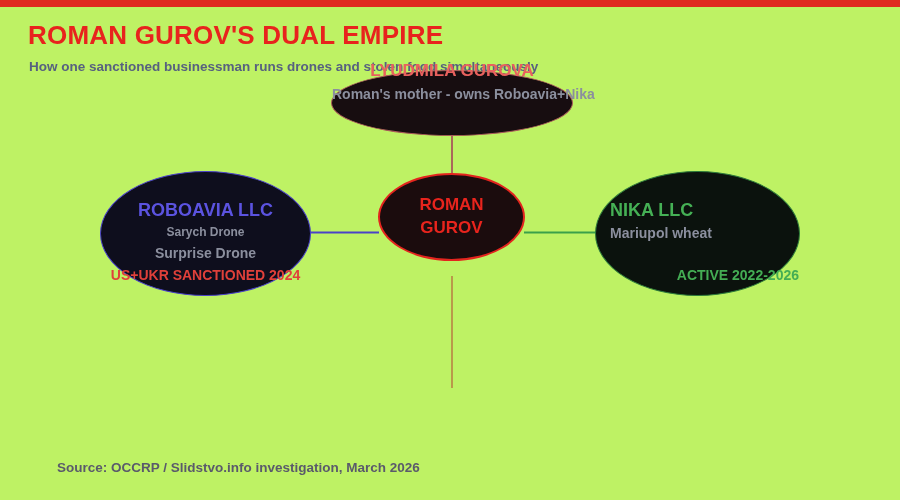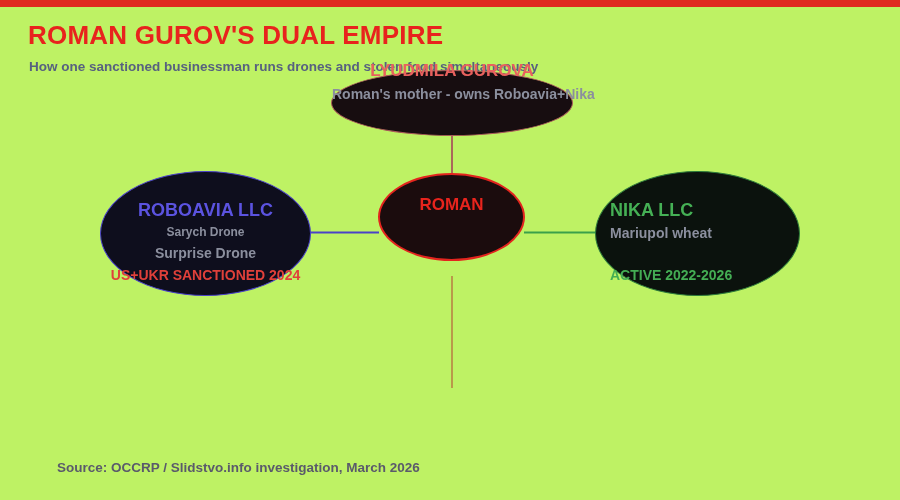--- a/index.html
+++ b/index.html
@@ -161,21 +161,21 @@
     text-align: left; padding-left: 14px; box-sizing: border-box;
   }
   #node-nika .nt-line2 {
     top: 73px; font-size: 14px;
     text-align: left; padding-left: 14px; box-sizing: border-box;
   }
   #node-nika .nt-status {
     top: 95px;
     font-size: 14px;
     color: #44ad54;
-    text-align: left; padding-left: 14px; box-sizing: border-box;
+    text-align: right; padding-left: 14px; box-sizing: border-box;
   }
 
   
   #node-erisler {
     left: 330px; top: 387px;
     width: 245px; height: 77px;
     border: 1.6px solid #b89048;
     background: #120f08;
   }
   #node-erisler .nt-title {
@@ -212,20 +212,21 @@
 
   <div class="node" id="node-roboavia">
     <div class="node-text nt-title">ROBOAVIA LLC</div>
     <div class="node-text nt-line nt-line1">Sarych Drone</div>
     <div class="node-text nt-line nt-line2">Surprise Drone</div>
     <div class="node-text nt-status">US+UKR SANCTIONED 2024</div>
   </div>
 
   <div class="node" id="node-roman">
     <div class="node-text nt-l1">ROMAN</div>
+    <div class="node-text nt-l2">GUROV</div>
   </div>
 
   <div class="node" id="node-nika">
     <div class="node-text nt-title">NIKA LLC</div>
     <div class="node-text nt-line nt-line1">Mariupol wheat</div>
     <div class="node-text nt-status">ACTIVE 2022-2026</div>
   </div>
 
 
   <div id="footer">Source: OCCRP / Slidstvo.info investigation, March 2026</div>

